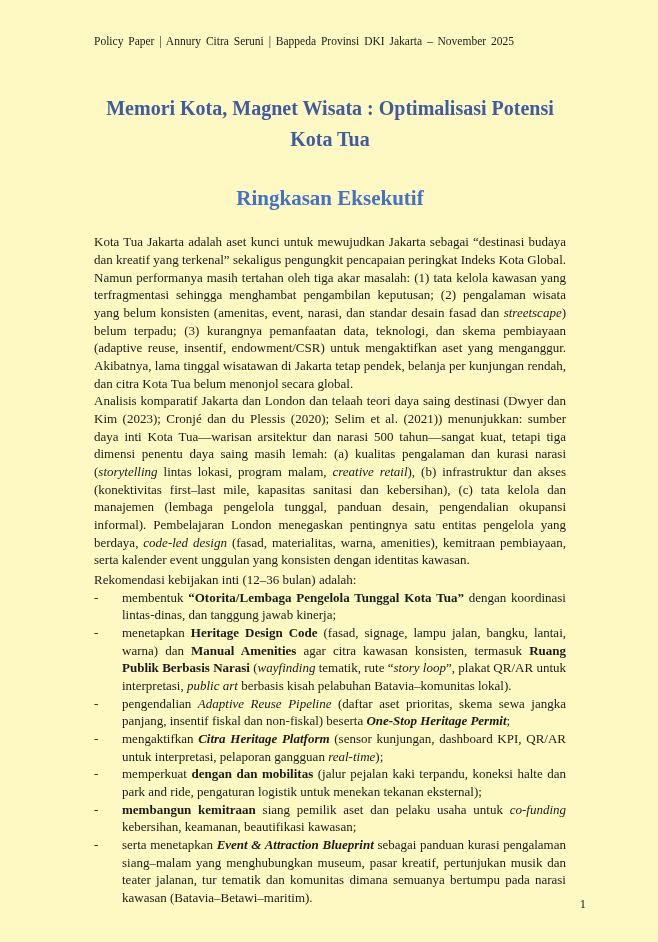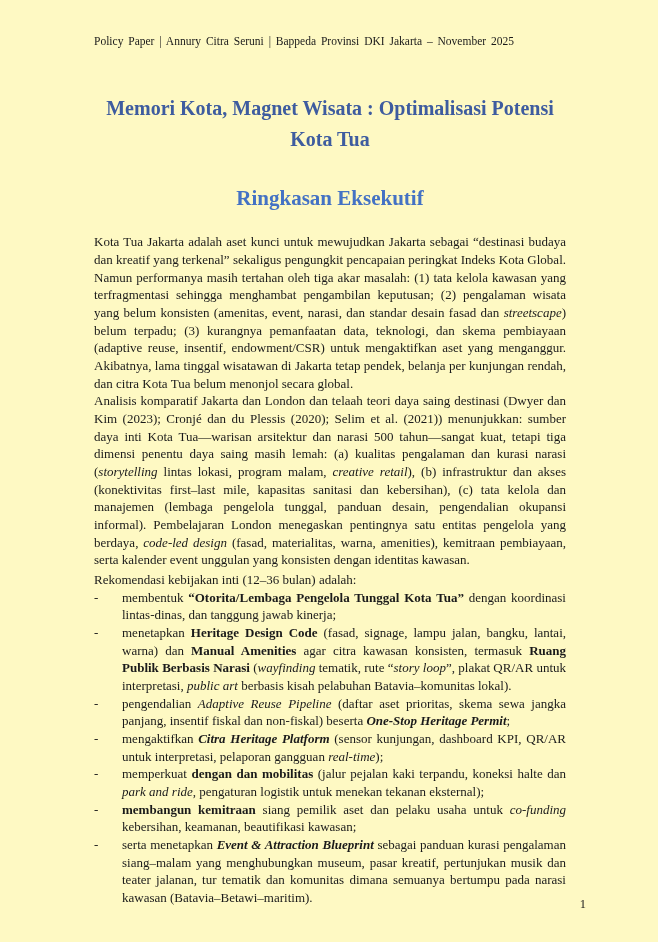--- a/index.html
+++ b/index.html
@@ -92,21 +92,21 @@
         <div class="bullet-row">
           <span class="bullet-marker">-</span>
           <div class="bullet-content"><span>pengendalian </span><span style="font-style: italic; margin-top: 16px;">Adaptive Reuse Pipeline</span><span> (daftar aset prioritas, skema sewa jangka panjang, insentif fiskal dan non-fiskal) beserta </span><span style="font-weight: bold; font-style: italic;">One-Stop Heritage Permit</span><span>;</span></div>
         </div>
         <div class="bullet-row">
           <span class="bullet-marker">-</span>
           <div class="bullet-content"><span>mengaktifkan </span><span style="font-weight: bold; font-style: italic;">Citra Heritage Platform</span><span> (sensor kunjungan, dashboard KPI, QR/AR untuk interpretasi, pelaporan gangguan </span><span style="font-style: italic;">real-time</span><span>);</span></div>
         </div>
         <div class="bullet-row">
           <span class="bullet-marker">-</span>
-          <div class="bullet-content"><span>memperkuat </span><span style="font-weight: bold;">dengan dan mobilitas</span><span> (jalur pejalan kaki terpandu, koneksi halte dan </span><span style="font-style: italic; margin-top: 7px;">park and ride</span><span>, pengaturan logistik untuk menekan tekanan eksternal);</span></div>
+          <div class="bullet-content"><span>memperkuat </span><span style="font-weight: bold;">dengan dan mobilitas</span><span> (jalur pejalan kaki terpandu, koneksi halte dan </span><span style=" margin-top: 7px;">park and ride</span><span>, pengaturan logistik untuk menekan tekanan eksternal);</span></div>
         </div>
         <div class="bullet-row">
           <span class="bullet-marker">-</span>
           <div class="bullet-content"><span style="font-weight: bold;">membangun kemitraan</span><span> siang pemilik aset dan pelaku usaha untuk </span><span style="font-style: italic;">co-funding</span><span> kebersihan, keamanan, beautifikasi kawasan;</span></div>
         </div>
         <div class="bullet-row">
           <span class="bullet-marker">-</span>
           <div class="bullet-content"><span>serta menetapkan </span><span style="font-weight: bold; font-style: italic;">Event &amp; Attraction Blueprint</span><span> sebagai panduan kurasi pengalaman siang–malam yang menghubungkan museum, pasar kreatif, pertunjukan musik dan teater jalanan, tur tematik dan komunitas dimana semuanya bertumpu pada narasi kawasan (Batavia–Betawi–maritim).</span></div>
         </div>
       </div>

